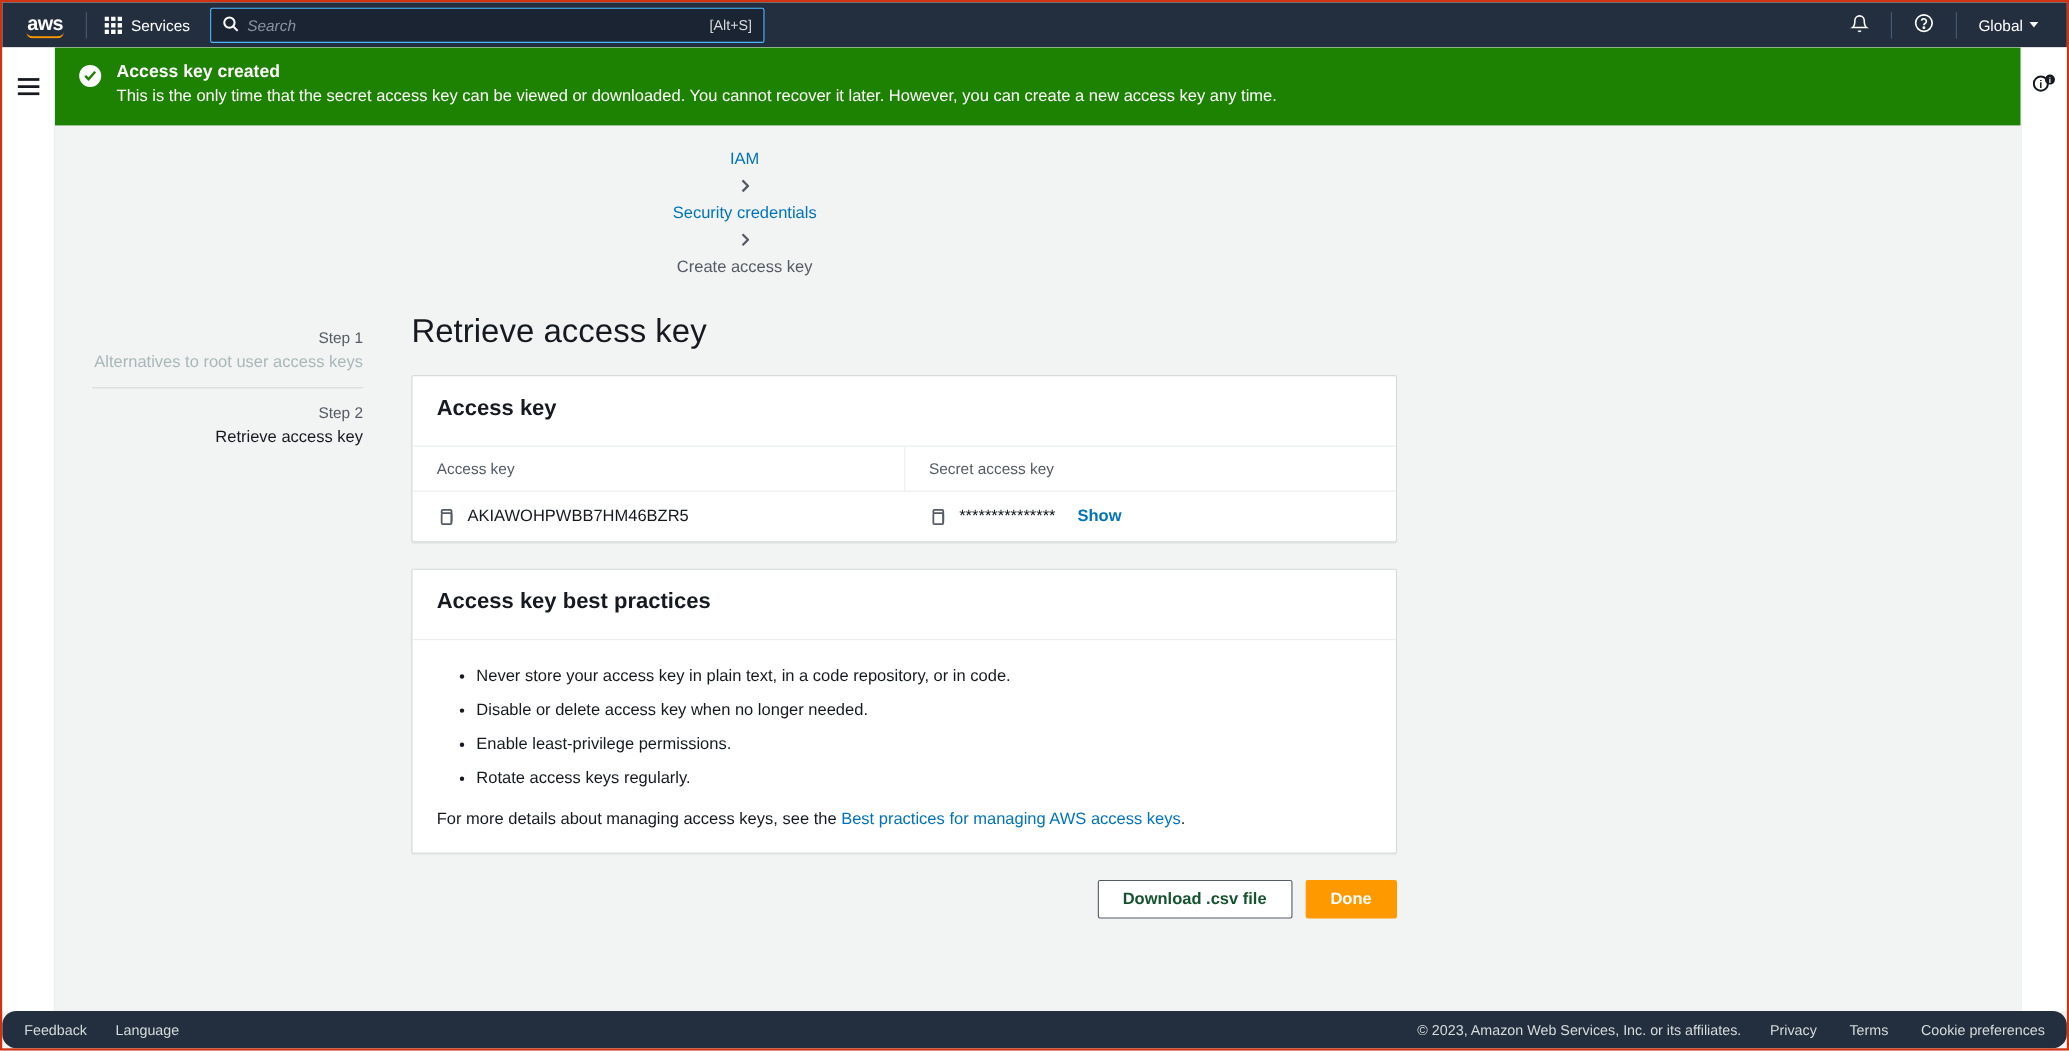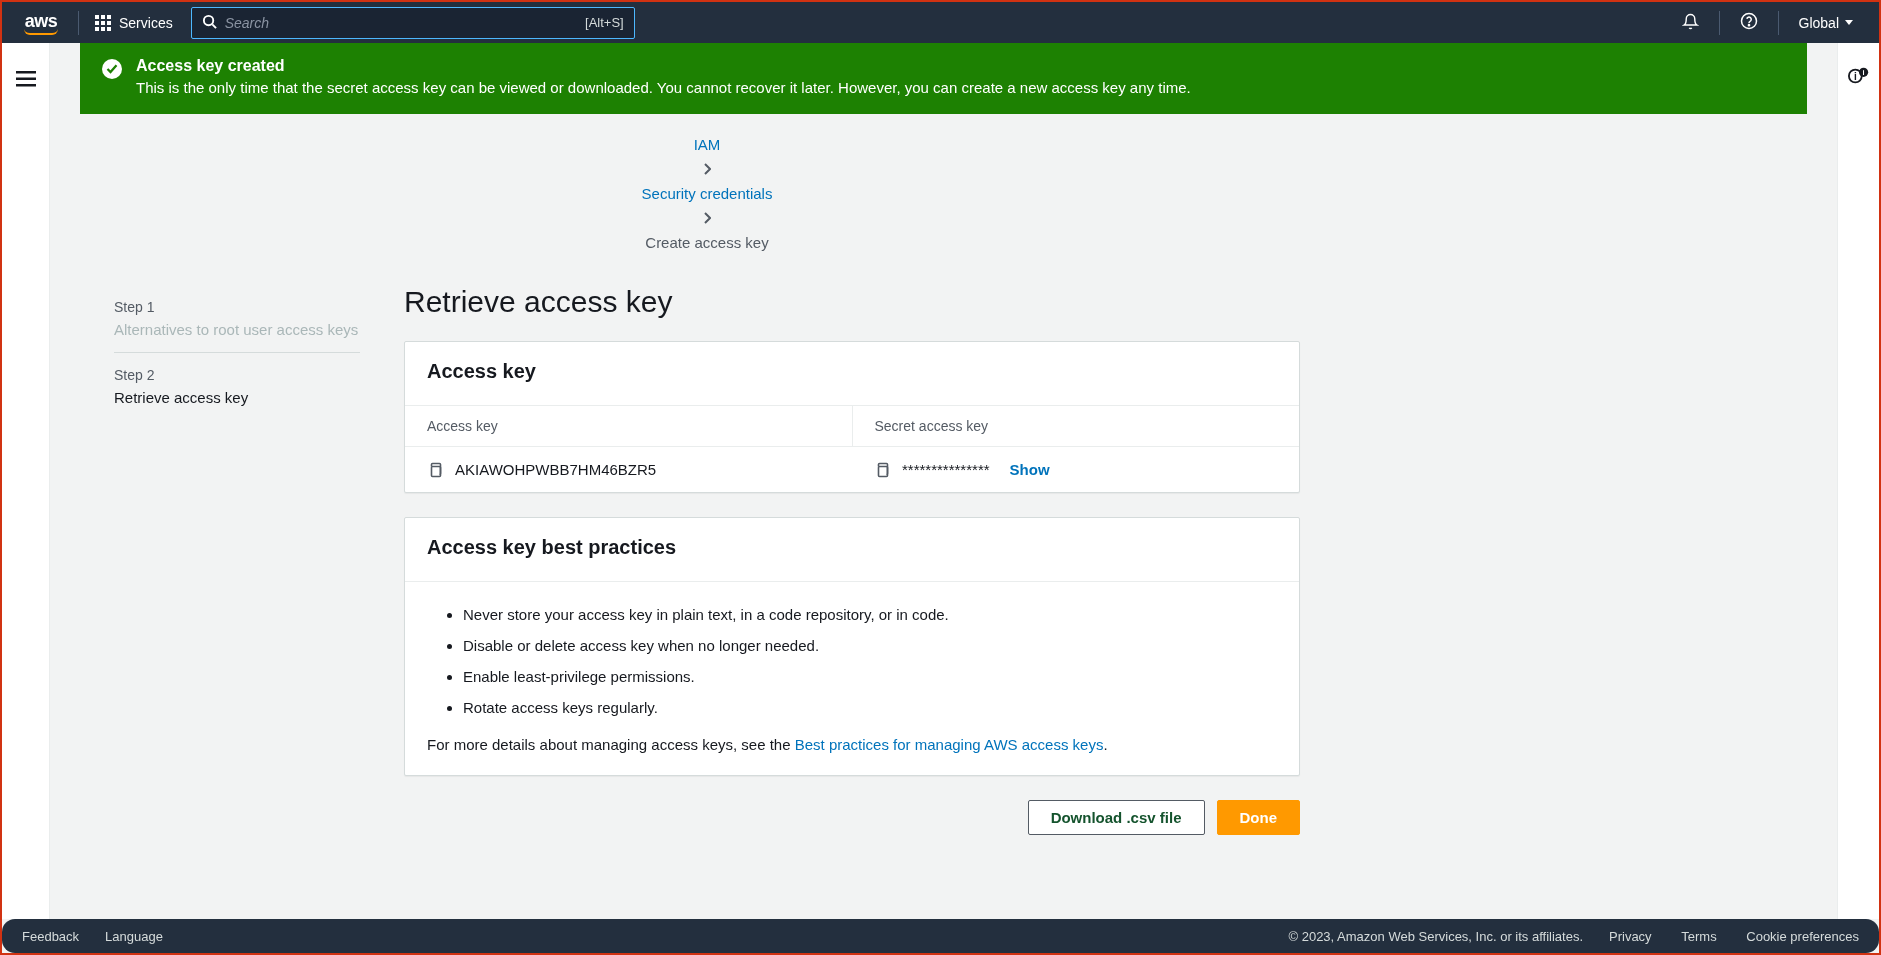--- a/index.html
+++ b/index.html
@@ -7,31 +7,31 @@
   body { display: flex; flex-direction: column; height: 955px; width: 1881px; border: 2px solid #d13212; position: relative; background: #f2f3f3; }
 
   
   .topnav { background: #232f3e; height: 41px; display: flex; align-items: center; color: #fff; padding: 0 12px; flex-shrink: 0; }
   .aws-logo { font-weight: 700; font-size: 18px; letter-spacing: -0.5px; padding: 0 14px 0 10px; display:flex; flex-direction:column; align-items:center; }
   .aws-logo .smile { height:6px; width:34px; border-bottom:2px solid #ff9900; border-radius: 0 0 20px 20px; margin-top:-3px;}
   .vdiv { width:1px; height:24px; background:#4a5a70; margin: 0 6px; }
   .services-btn { display:flex; align-items:center; gap:8px; padding: 0 10px; height:100%; cursor:pointer; }
   .grid-icon { display:inline-block; width:16px; height:16px; }
   .grid-icon svg { display:block; }
-  .searchbox { display:flex; align-items:center; background:#1a2433; border:1px solid #4db8ff; height:32px; margin-left:8px; width:444px; padding:0 10px; border-radius:2px; }
+  .searchbox { display:flex; align-items:center; background:#1a2433; border:1px solid #4db8ff; height:32px; margin-left:8px; width:504px; padding:0 10px; border-radius:2px; }
   .searchbox input { background:transparent; border:none; outline:none; color:#fff; flex:1; font-size:14px; font-style:italic; }
   .searchbox input::placeholder { color:#8a93a2; font-style: italic; }
   .searchbox .shortcut { color:#d5dbdb; font-size:13px; }
   .topnav .spacer { flex:1; }
   .topnav .icon-btn { padding: 0 14px; height:100%; display:flex; align-items:center; cursor:pointer; }
   .region-btn { display:flex; align-items:center; gap:6px; padding:0 14px; cursor:pointer; }
   .caret-down { width:0; height:0; border-left:4px solid transparent; border-right:4px solid transparent; border-top:5px solid #fff; }
 
   
-  .body-row { flex:1; display:flex; overflow:hidden; position: relative; gap: 30px; }
+  .body-row { flex:1; display:flex; overflow:hidden; position: relative; }
   .left-gutter { width:48px; flex-shrink:0; display:flex; align-items:flex-start; justify-content:center; padding-top:28px; background:#fff; border-right:1px solid #eaeded; }
   .hamburger svg { display:block; }
   .right-gutter { width:42px; flex-shrink:0; display:flex; align-items:flex-start; justify-content:center; padding-top:22px; background:#fff; border-left:1px solid #eaeded; }
 
   .main-scroll { flex:1; overflow-y:auto; position:relative; background:#f2f3f3; }
   .main-scroll::-webkit-scrollbar { width:16px; }
   .main-scroll::-webkit-scrollbar-track { background:#f0f0f0; }
   .main-scroll::-webkit-scrollbar-thumb { background:#c1c1c1; border-radius:2px; }
 
   
@@ -43,21 +43,21 @@
 
   .content-wrap { padding: 22px 180px 60px 34px; max-width: 1400px; }
 
   
   .breadcrumb { display:flex; align-items:center; gap:10px; font-size:15px; margin-bottom: 34px; flex-direction: column; }
   .breadcrumb a { color:#0073bb; text-decoration:none; cursor:pointer; }
   .breadcrumb .sep svg { display:block; }
   .breadcrumb .current { color:#545b64; }
 
   .two-col { display:flex; gap:44px; }
-  .steps-col { width:246px; flex-shrink:0; }
+  .steps-col { width:246px; flex-shrink:0;text-align:right; }
   .step { padding: 14px 0; border-bottom:1px solid #d5dbdb; }
   .step:last-child { border-bottom:none; }
   .step .num { color:#545b64; font-size:14px; margin-bottom:6px; }
   .step.inactive .label { color:#aab7b8; font-size:15px; }
   .step.active .label { color:#16191f; font-size:15px; font-weight:400; }
   .step.active .num { color:#545b64; }
   .steps-col .step.active .label { font-weight: 400; }
   .step.active { }
 
   .main-col { flex:1; }

